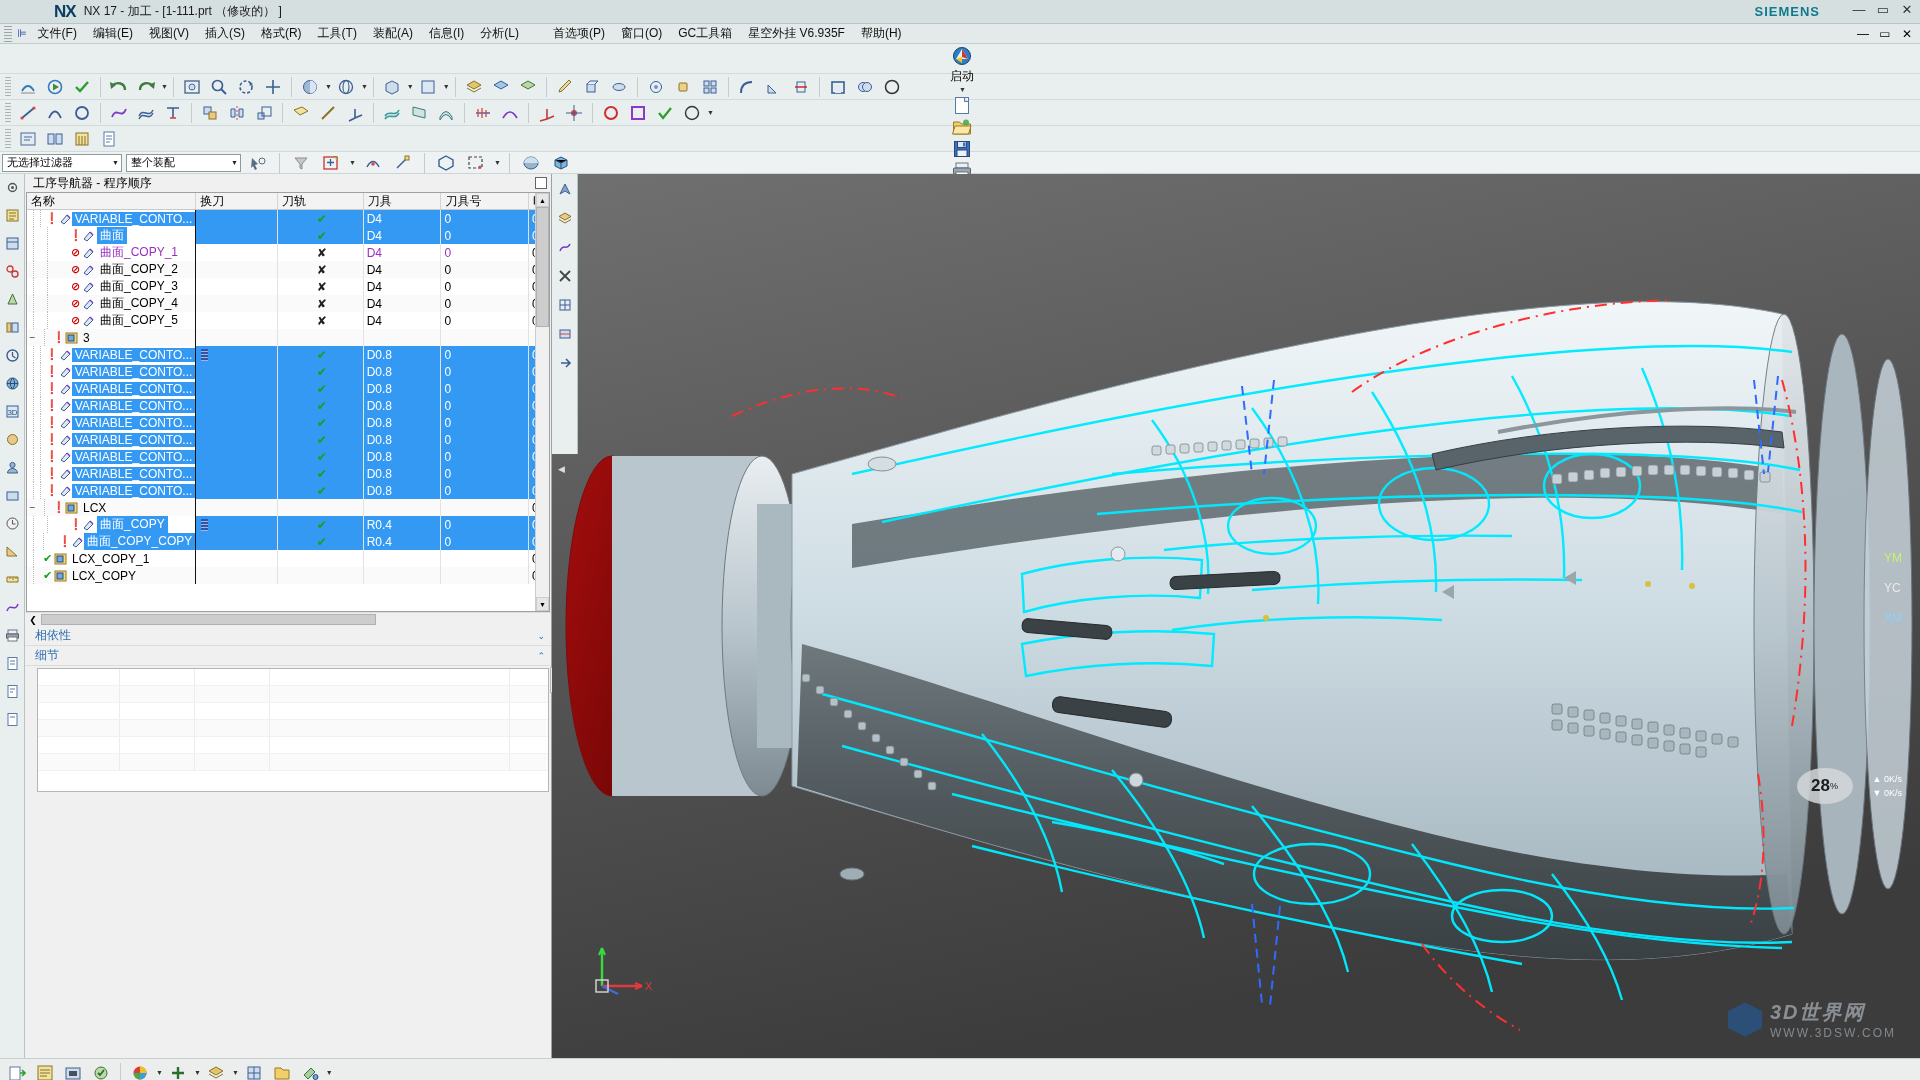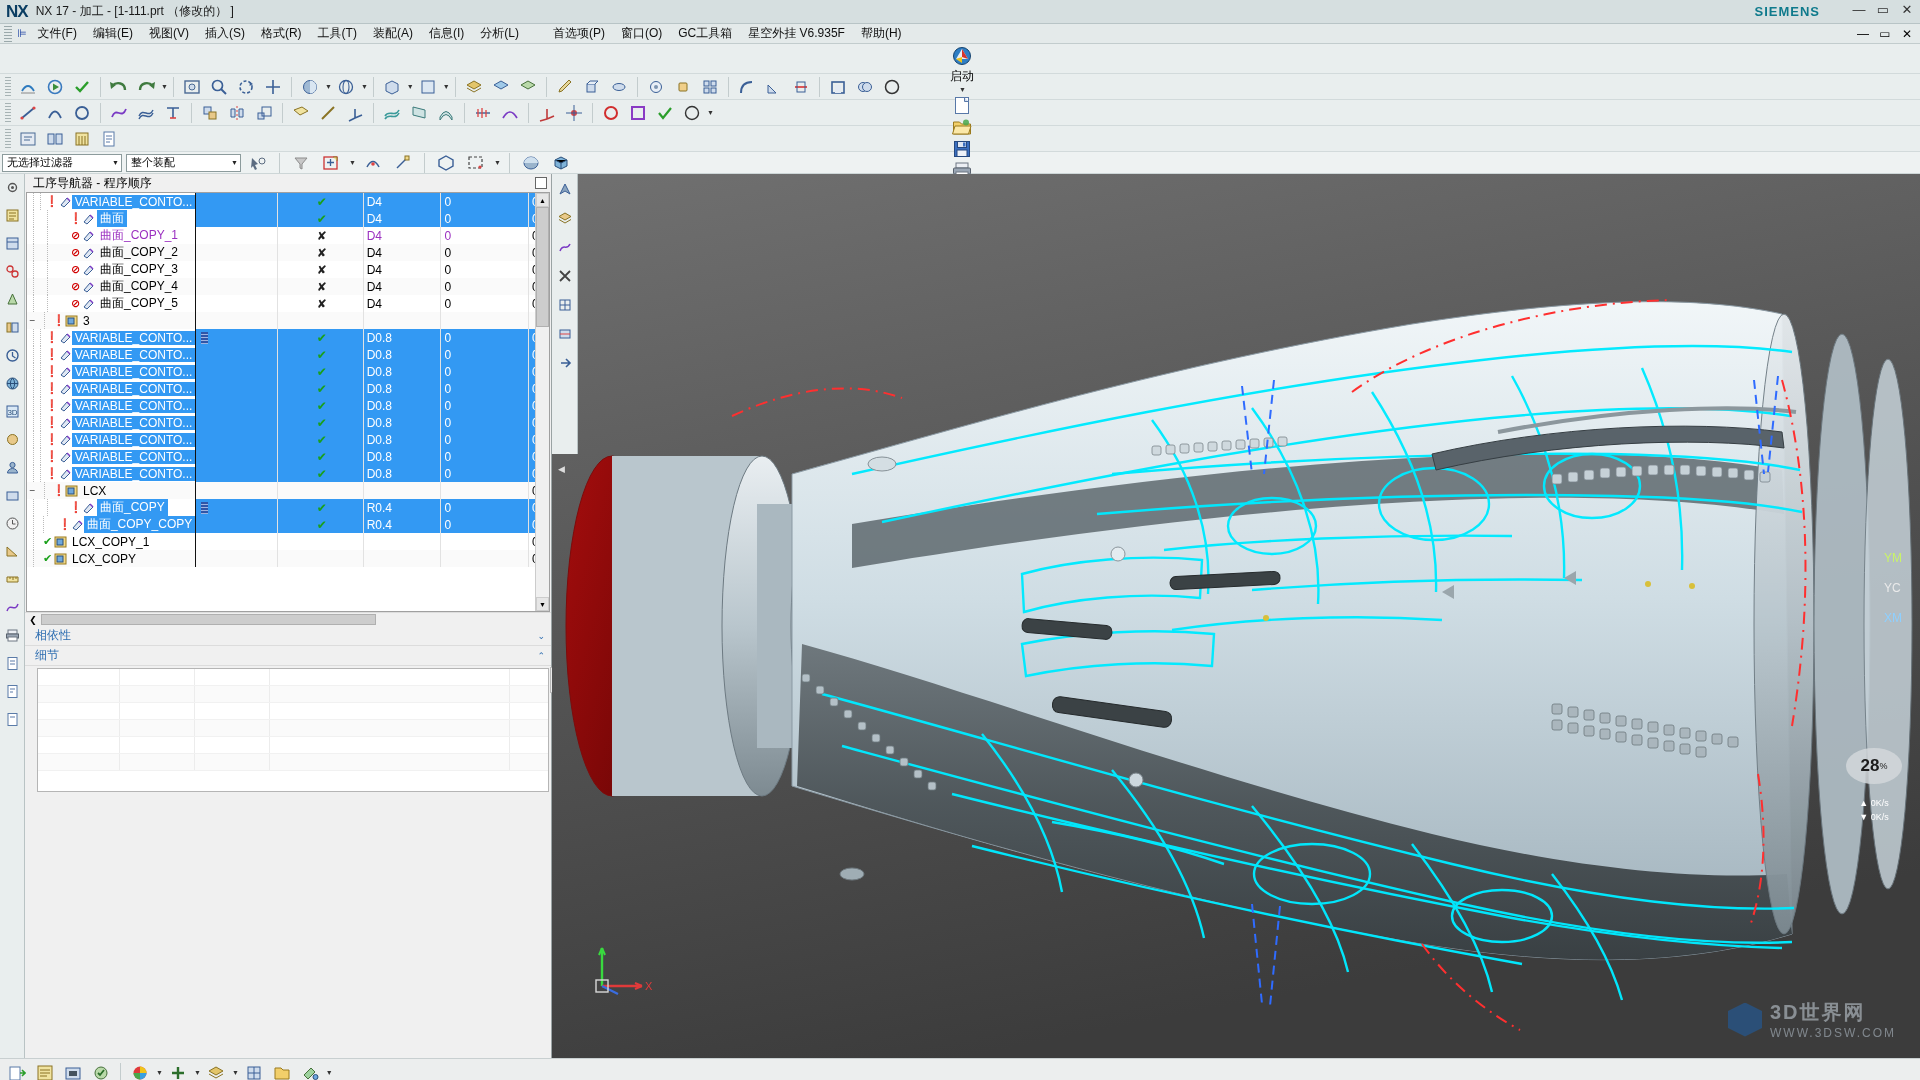--- a/index.html
+++ b/index.html
@@ -1,21 +1,21 @@
 <!DOCTYPE html>
 <html><head>
 <meta charset="utf-8">
 <style>
   * { box-sizing: border-box; margin:0; padding:0; }
   html,body { width:1920px; height:1080px; overflow:hidden; background:#000; }
   body { font-family:"Liberation Sans","DejaVu Sans",sans-serif; font-size:12px; color:#000; }
 
   
   #titlebar { height:24px; background:#d6dfe0; display:flex; align-items:center; position:relative;
-              border-bottom:1px solid #b8c4c6; }
+              border-bottom:1px solid #b8c4c6;padding-left:48px; }
   #nx-logo { font-weight:bold; font-size:17px; color:#0a3d62; letter-spacing:-1px; padding:0 8px 0 6px;
              font-family:"Liberation Sans",sans-serif; }
   #title-text { font-size:12px; color:#1a1a1a; }
   #siemens { position:absolute; right:100px; top:4px; color:#0f7a8c; font-size:13px; font-weight:bold;
              letter-spacing:1px; }
   .wbtns { position:absolute; right:6px; top:2px; display:flex; gap:10px; color:#333; font-size:13px; }
   .wbtn { cursor:default; width:14px; text-align:center; }
 
   
   #menubar { height:20px; background:#e4eaea; display:flex; align-items:center; gap:0px;
@@ -124,34 +124,34 @@
           background:linear-gradient(160deg,#6e6e6e 0%,#555 45%,#3b3b3b 100%); }
   #vp-rail { position:absolute; left:0; top:0; width:26px; height:280px; background:#e9eeee;
              border-right:1px solid #b9c3c4; display:flex; flex-direction:column; align-items:center;
              padding-top:4px; gap:8px; }
   #vp-collapse { position:absolute; left:6px; top:290px; font-size:9px; color:#ddd; }
 
   #wcs { position:absolute; right:18px; top:345px; font-size:12px; color:#fff; }
   #wcs div { margin-bottom:16px; }
   .ax-ym { color:#c9f36a;margin-top:32px; } .ax-yc { color:#eaeaea; } .ax-xm { color:#8fd0ff; }
 
-  #progress { position:absolute; right:18px; top:574px; display:flex; align-items:center; gap:12px;flex-direction:column; }
+  #progress { position:absolute; right:18px; top:594px; display:flex; align-items:center; gap:20px; }
   #pct-circle { width:56px; height:36px; border-radius:28px/18px; background:rgba(210,215,218,.85);
                 display:flex; align-items:center; justify-content:center; color:#1c1c1c;
                 font-size:17px; font-weight:bold; }
   #pct-circle sub { font-size:9px; font-weight:normal; }
   #net { display:flex; flex-direction:column; font-size:9px; color:#fff; line-height:14px; }
   #net .up { color:#fff; }
 
   #triad { position:absolute; left:40px; bottom:62px; width:60px; height:60px; }
 
   #wm { position:absolute; right:24px; bottom:18px; display:flex; align-items:center; gap:8px;
         opacity:.55; }
   #wm-logo { width:34px; height:34px; background:#1e5fa8; clip-path:polygon(50% 0,100% 25%,100% 75%,50% 100%,0 75%,0 25%); }
-  #wm-txt { color:#c9d4dd; font-size:20px; font-weight:bold; letter-spacing:2px; }
+  #wm-txt { color:#c9d4dd; font-size:20px; font-weight:bold; letter-spacing:2px;font-style:italic; }
   #wm-sub { color:#b8c4cf; font-size:12px; letter-spacing:2px; }
 
   
   #bottombar { height:28px; background:#eceeee; border-top:1px solid #c8cfd0; display:flex;
                align-items:center; padding-left:4px; gap:2px; }
 
   svg { display:block; }
 </style>
 </head>
 <body>
@@ -909,20 +909,28 @@
       </span>
   </div>
 
   <div id="nav">
     <div id="nav-title">
       <span>工序导航器 - 程序顺序</span>
       <span class="pin"></span>
     </div>
 
     <div id="tree-wrap">
+      <div id="thead">
+        <div class="c-name">名称</div>
+        <div class="c-swap">换刀</div>
+        <div class="c-path">刀轨</div>
+        <div class="c-tool">刀具</div>
+        <div class="c-tnum">刀具号</div>
+        <div class="c-time">时</div>
+      </div>
       <div id="tbody">
           <div class="row sel">
             <div class="cell c-name" style="background: rgb(255, 255, 255);">
               <div class="namebox">
                 <span style="width: 14px; display: inline-block; height: 17px;"><span class="ind-line" style="display:inline-block;margin-left:6px;"></span></span>
                 <span style="width: 14px; display: inline-block; height: 17px;"><span class="ind-line" style="display:inline-block;margin-left:6px;"></span></span>
                 <span style="width: 14px; display: inline-block; height: 17px;"></span>
                 <span class="stat warn">❗</span>
                 <span class="toolic">
                   <svg width="13" height="12">

